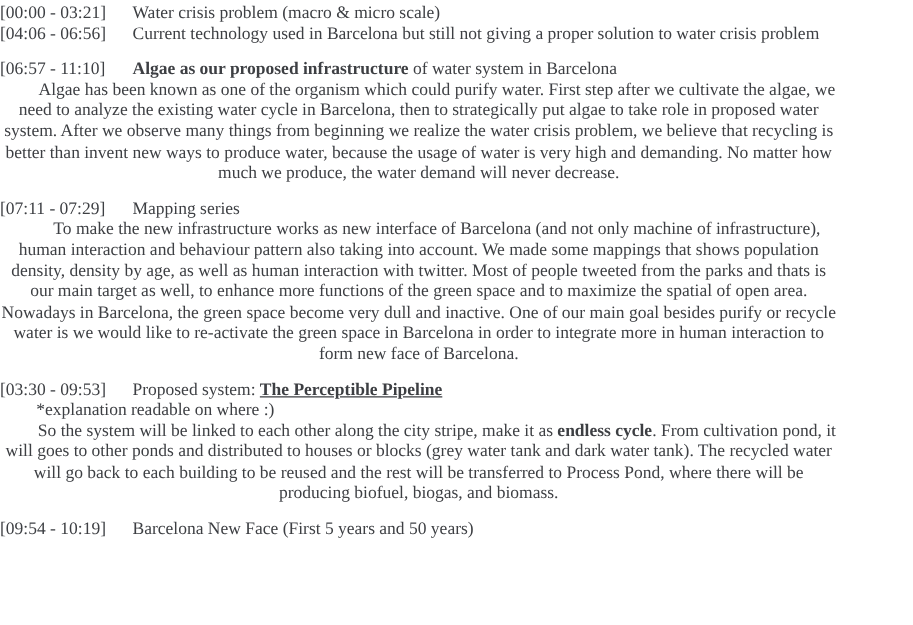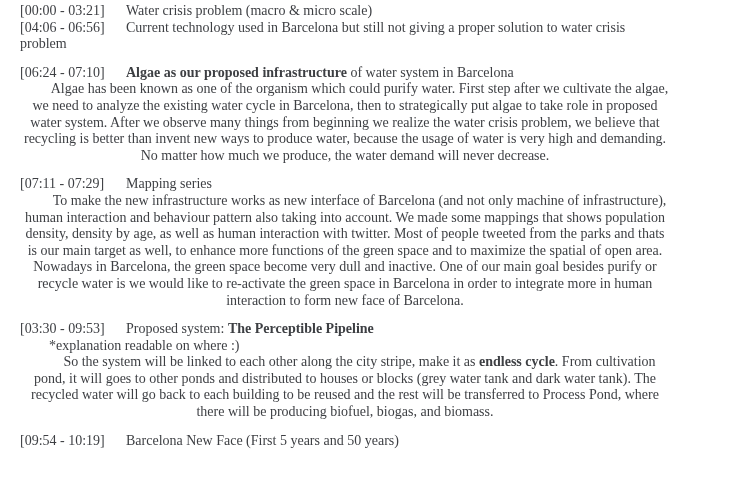--- a/index.html
+++ b/index.html
@@ -9,21 +9,21 @@
   }
   body {
     width: 730px;
     height: 500px;
     overflow: hidden;
   }
   .doc {
     box-sizing: border-box;
     width: 672px;
     height: 500px;
-    padding: 3px 2px 0 20px;
+    padding: 3px 2px 0 0;
     font-family: "Liberation Serif", "DejaVu Serif", serif;
     font-size: 14px;
     line-height: 16.6px;
     color: #3d3f43;
     background: #ffffff;
   }
   .section {
     margin: 0 0 12px 0;
   }
   .line {
@@ -38,20 +38,21 @@
     margin: 0;
   }
   p.indent {
     text-indent: 29px;
     text-align: center;
   }
   .note-line {
     padding-left: 29px;
   }
   b.u {
+    text-decoration: underline;
     text-align: center;
   }
   .gap-lg {
     margin-top: 6px;
   }
 </style>
 </head>
 <body>
 
 <div class="doc">
@@ -60,21 +61,21 @@
     <div class="line">
       <span class="time">[00:00 - 03:21]</span><span>Water crisis problem (macro &amp; micro scale)</span>
     </div>
     <div class="line">
       <span class="time">[04:06 - 06:56]</span><span>Current technology used in Barcelona but still not giving a proper solution to water crisis problem</span>
     </div>
   </div>
 
   <div class="section">
     <div class="line">
-      <span class="time">[06:24 - 07:10]</span><span><b>Algae as our proposed infrastructure</b><span> of water system in Barcelona</span></span>
+      <span class="time">[06:57 - 11:10]</span><span><b>Algae as our proposed infrastructure</b><span> of water system in Barcelona</span></span>
     </div>
     <p class="para indent">Algae has been known as one of the organism which could purify water. First step after we cultivate the algae, we need to analyze the existing water cycle in Barcelona, then to strategically put algae to take role in proposed water system. After we observe many things from beginning we realize the water crisis problem, we believe that recycling is better than invent new ways to produce water, because the usage of water is very high and demanding. No matter how much we produce, the water demand will never decrease.</p>
   </div>
 
   <div class="section">
     <div class="line">
       <span class="time">[07:11 - 07:29]</span><span>Mapping series</span>
     </div>
     <p class="para indent">To make the new infrastructure works as new interface of Barcelona (and not only machine of infrastructure), human interaction and behaviour pattern also taking into account. We made some mappings that shows population density, density by age, as well as human interaction with twitter. Most of people tweeted from the parks and thats is our main target as well, to enhance more functions of the green space and to maximize the spatial of open area. Nowadays in Barcelona, the green space become very dull and inactive. One of our main goal besides purify or recycle water is we would like to re-activate the green space in Barcelona in order to integrate more in human interaction to form new face of Barcelona.</p>
   </div>

